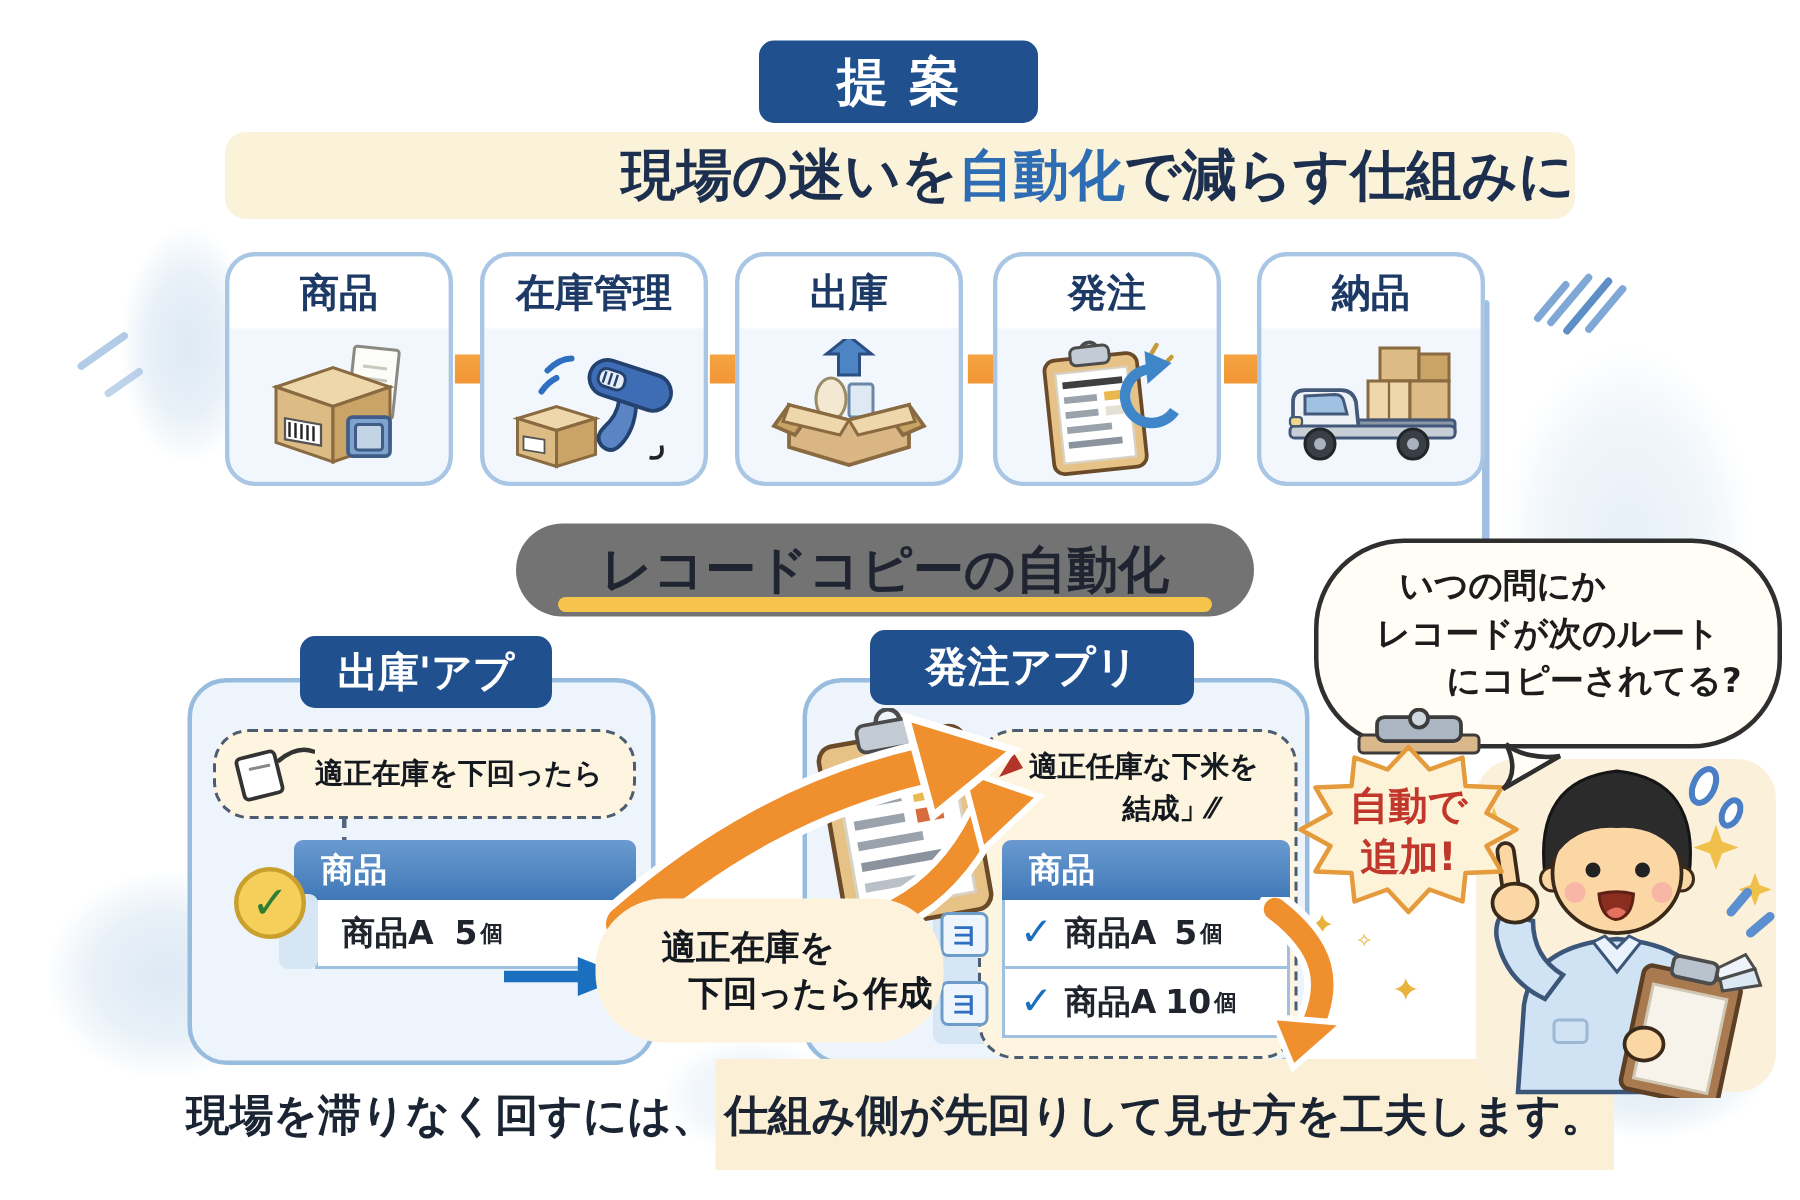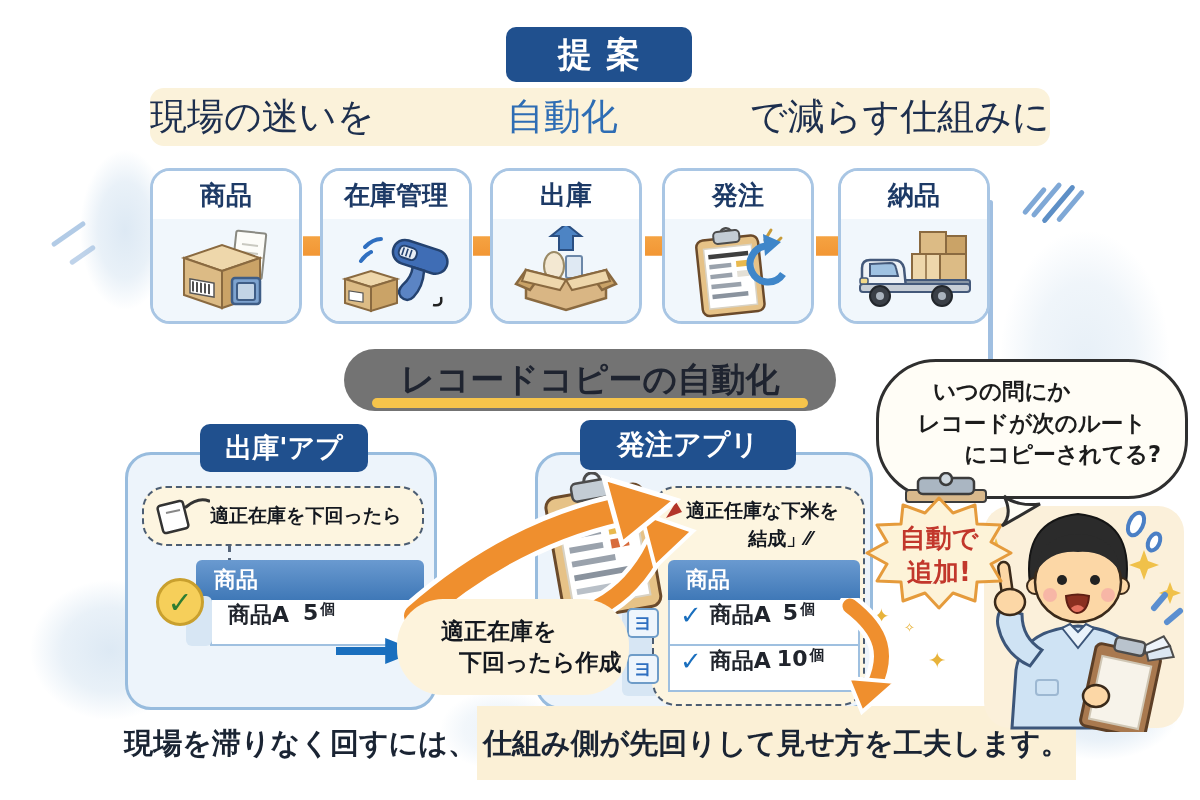--- a/index.html
+++ b/index.html
@@ -11,21 +11,21 @@
   
   .blob { position:absolute; border-radius:50%; background:radial-gradient(closest-side,#dde9f4 0%,#e9f1f8 60%,rgba(255,255,255,0) 100%); }
   .hatch { position:absolute; width:5px; border-radius:3px; background:#7fa8d6; }
 
   
   .proposal-badge { left:506px; top:27px; width:186px; height:55px; background:#20508e; border-radius:10px;
     color:#fff; font-size:34px; font-weight:bold; display:flex; align-items:center; justify-content:center; letter-spacing:14px; padding-left:14px; }
 
   
   .title-banner { left:150px; top:88px; width:900px; height:58px; background:#fbf2da; border-radius:14px;
-    display:flex; align-items:center; justify-content:space-between; font-size:37px; font-weight:normal; color:#1d2f4e; }
+    display:flex; align-items:center; justify-content:flex-end; font-size:37px; font-weight:bold; color:#1d2f4e; }
   .title-banner .hl { color:#2e6db4; }
 
   
   .flowbox { top:168px; width:152px; height:156px; background:#ffffff; border:3px solid #a9c6e4; border-radius:20px; overflow:hidden; }
   .flowbox .fb-head { height:48px; display:flex; align-items:center; justify-content:center; font-size:26px; font-weight:bold; color:#1d3a66; background:#ffffff; }
   .flowbox .fb-body { height:105px; background:#f1f7fc; display:flex; align-items:center; justify-content:center; }
   .flow-arrow { top:219px; width:48px; height:54px; background:linear-gradient(180deg,#f8ae4e,#ef8b28);
     clip-path:polygon(0 32%,52% 32%,52% 6%,100% 50%,52% 94%,52% 68%,0 68%); }
 
   
@@ -40,21 +40,21 @@
   .speech-bubble .l2 { text-align:center; }
   .speech-bubble .l3 { text-align:right; padding-right:6px; }
 
   
   .panel { background:#edf4fb; border:3px solid #98bcde; border-radius:26px; }
   .panel-badge { background:#20508e; border-radius:10px; color:#fff; font-weight:bold; display:flex; align-items:center; justify-content:center; z-index:5; }
   .dashed-note { background:#fdf5e0; border:2.5px dashed #4c5d72; border-radius:24px; z-index:2; }
 
   .mini-table-head { background:linear-gradient(180deg,#6a9ad0,#3f78b7); color:#fff; font-size:22px; font-weight:bold;
     display:flex; align-items:center; padding-left:18px; border-radius:6px 6px 0 0; }
-  .mini-row { background:#ffffff; border:2px solid #9fc0e0; border-top:none; display:flex; font-size:22px; font-weight:bold; color:#20242c; }
+  .mini-row { background:#ffffff; border:2px solid #9fc0e0; border-top:none; display:flex; align-items:center; font-size:22px; font-weight:bold; color:#20242c; }
   .unit { font-size:15px; margin-left:2px; }
   .check-blue { color:#1a6fbe; font-size:26px; font-weight:bold; margin:0 8px 0 10px; }
 
   .check-circle { width:48px; height:48px; border-radius:50%; background:#f6cf5a; border:3px solid #c9a02e;
     display:flex; align-items:center; justify-content:center; color:#2e7d32; font-size:30px; font-weight:bold; z-index:4; }
 
   .side-strip { background:#d7e6f4; border-radius:6px; z-index:1; }
   .side-glyph { width:32px; height:30px; background:#eef5fc; border:2px solid #6e9cc8; border-radius:5px;
     display:flex; align-items:center; justify-content:center; color:#2f6fc0; font-size:18px; font-weight:bold; z-index:3; }
 

